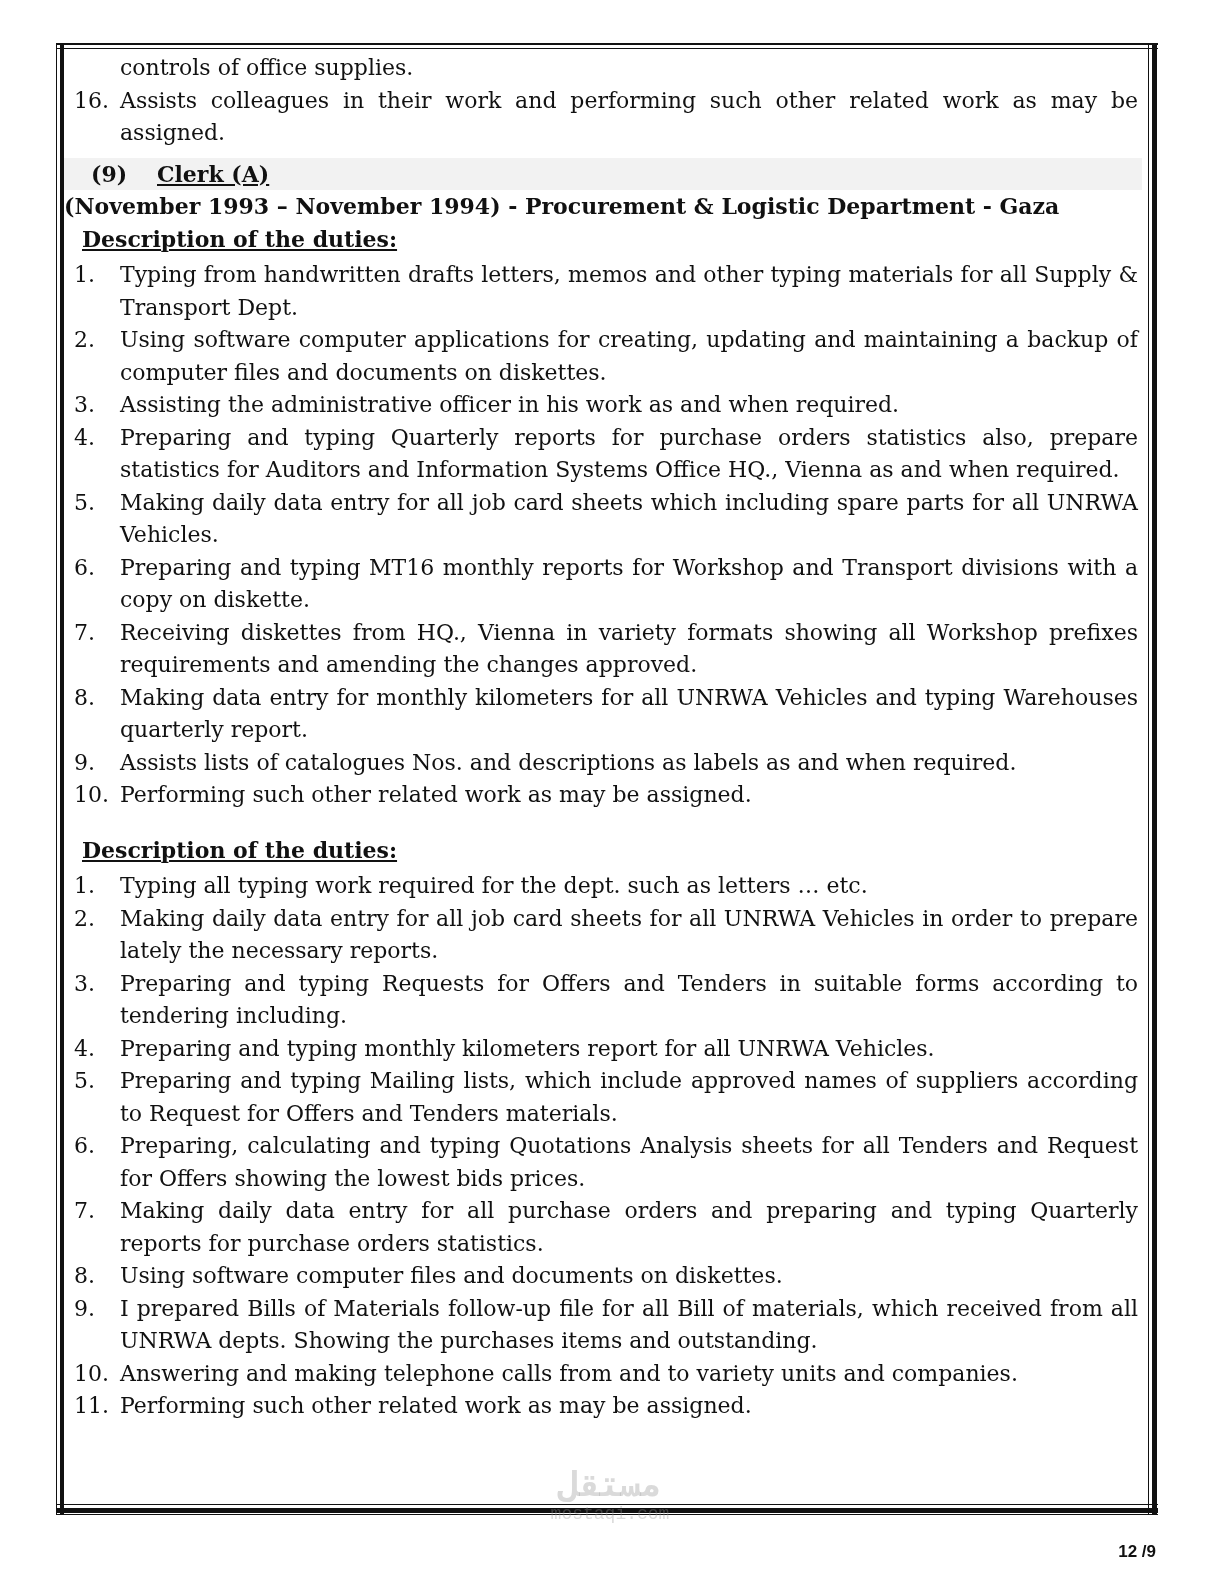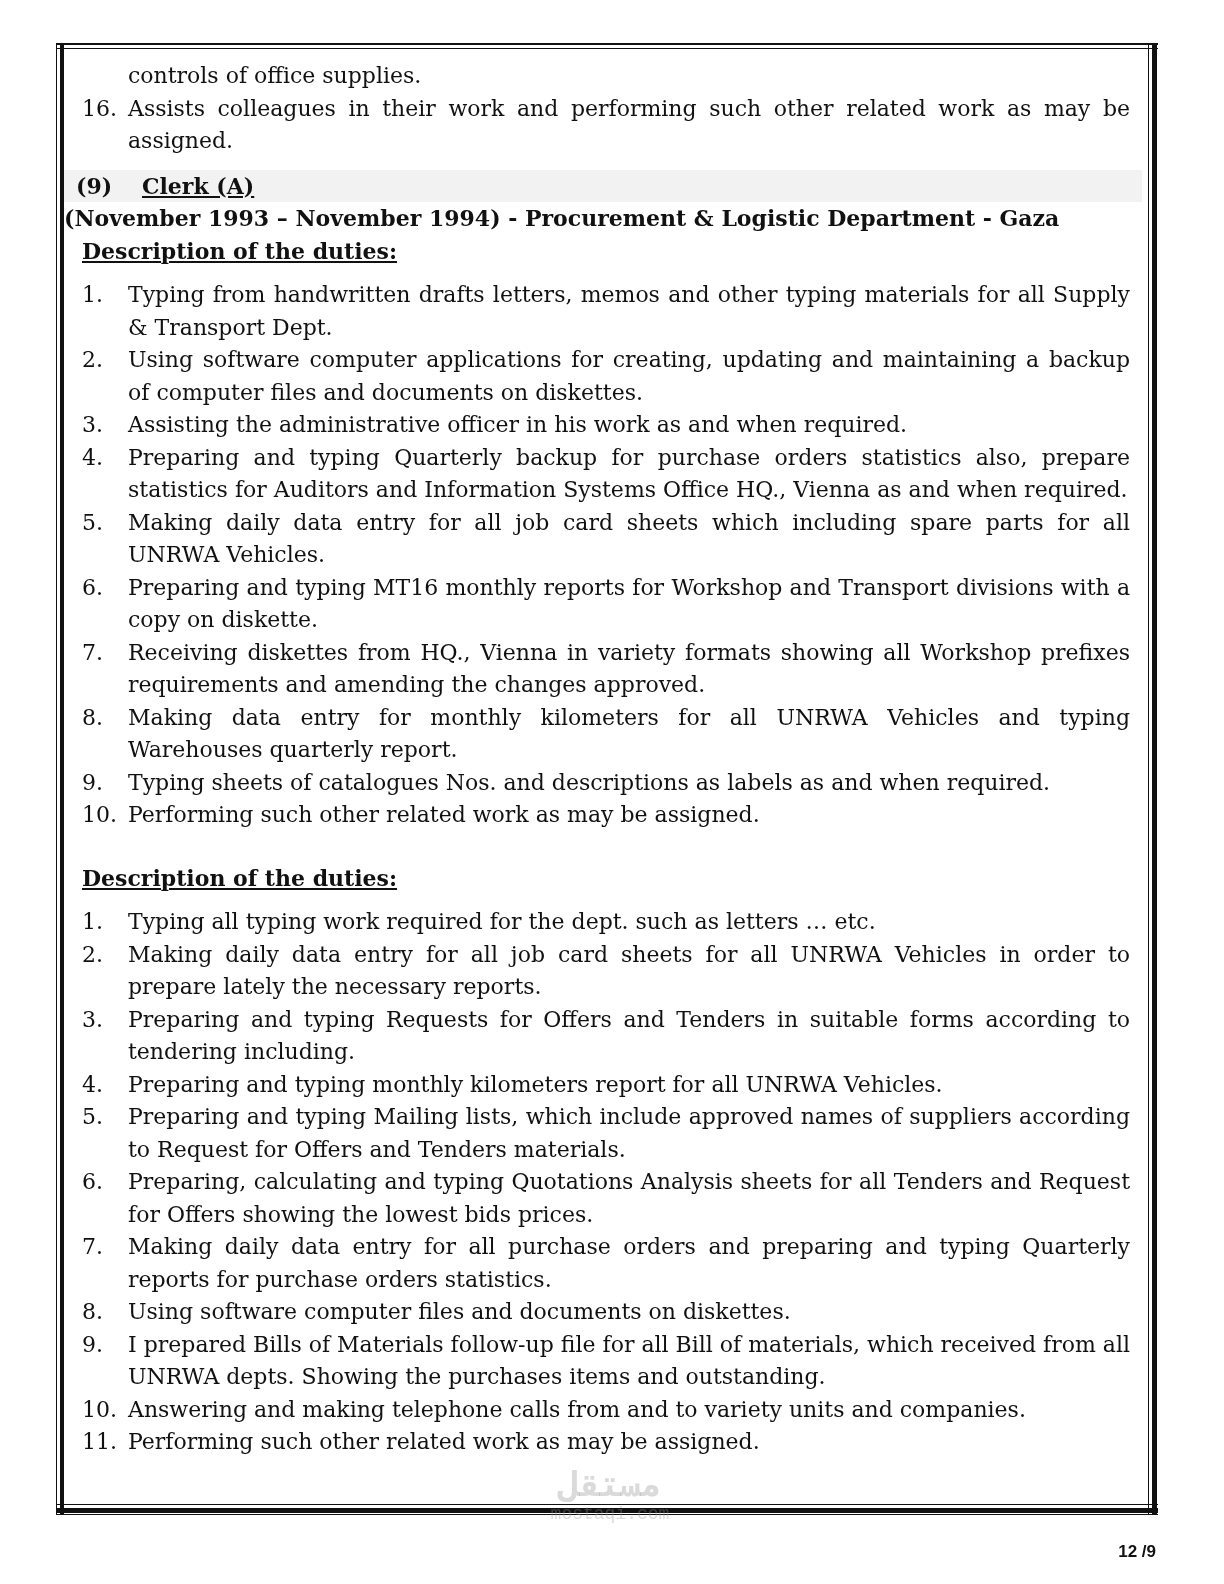--- a/index.html
+++ b/index.html
@@ -38,27 +38,27 @@
     .frame-bottom::after {
       content: ""; position: absolute; left: 0; right: 0; top: 3px; height: 5px; background: #111;
     }
     .frame-bottom::before {
       content: ""; position: absolute; left: 0; right: 0; bottom: 0; height: 1px; background: #111;
     }
     .content {
       position: absolute; left: 64px; top: 48px; width: 1078px;
       font-size: 22px; line-height: 32.5px;
     }
-    .list { margin: 12px; padding: 0; }
+    .list { margin: 4px; padding: 0; }
     .item { display: flex; text-align: justify; }
     .num { width: 52px; flex: 0 0 52px; padding-left: 6px; box-sizing: border-box; }
     .txt { flex: 1; text-align: justify; text-align-last: left; }
     .heading {
       background: #f2f2f2; font-weight: bold; font-size: 22px;
-      padding-left: 12px; margin-top: 8px;
+      padding-left: 27px; margin-top: 8px;
     }
     .heading .hnum { display: inline-block; width: 66px; }
     .heading .hnum10 { display: inline-block; width: 78px; }
     .u { text-decoration: underline; }
     .subhead { font-weight: bold; font-size: 22px; }
     .subhead.indent { padding-left: 90px; }
     .desc { font-weight: bold; text-decoration: underline; padding-left: 18px; }
     .gap { height: 18px; }
     .watermark {
       position: absolute; left: 530px; top: 1470px; width: 160px; text-align: center;
@@ -107,41 +107,41 @@
     <div class="item">
         <span class="num">2.</span>
         <span class="txt">Using software computer applications for creating, updating and maintaining a backup of computer files and documents on diskettes.</span>
       </div>
     <div class="item">
         <span class="num">3.</span>
         <span class="txt">Assisting the administrative officer in his work as and when required.</span>
       </div>
     <div class="item">
         <span class="num">4.</span>
-        <span class="txt">Preparing and typing Quarterly backup for purchase orders statistics also, prepare statistics for Auditors and Information Systems Office HQ., Vienna as and when required.</span>
+        <span class="txt">Preparing and typing Quarterly reports for purchase orders statistics also, prepare statistics for Auditors and Information Systems Office HQ., Vienna as and when required.</span>
       </div>
     <div class="item">
         <span class="num">5.</span>
         <span class="txt">Making daily data entry for all job card sheets which including spare parts for all UNRWA Vehicles.</span>
       </div>
     <div class="item">
         <span class="num">6.</span>
         <span class="txt">Preparing and typing MT16 monthly reports for Workshop and Transport divisions with a copy on diskette.</span>
       </div>
     <div class="item">
         <span class="num">7.</span>
         <span class="txt">Receiving diskettes from HQ., Vienna in variety formats showing all Workshop prefixes requirements and amending the changes approved.</span>
       </div>
     <div class="item">
         <span class="num">8.</span>
         <span class="txt">Making data entry for monthly kilometers for all UNRWA Vehicles and typing Warehouses quarterly report.</span>
       </div>
     <div class="item">
         <span class="num">9.</span>
-        <span class="txt">Typing sheets of catalogues Nos. and descriptions as labels as and when required.</span>
+        <span class="txt">Assists lists of catalogues Nos. and descriptions as labels as and when required.</span>
       </div>
     <div class="item">
         <span class="num">10.</span>
         <span class="txt">Performing such other related work as may be assigned.</span>
       </div>
   </div>
 
   <div class="gap"></div>
 
   <div class="desc">Description of the duties:</div>

